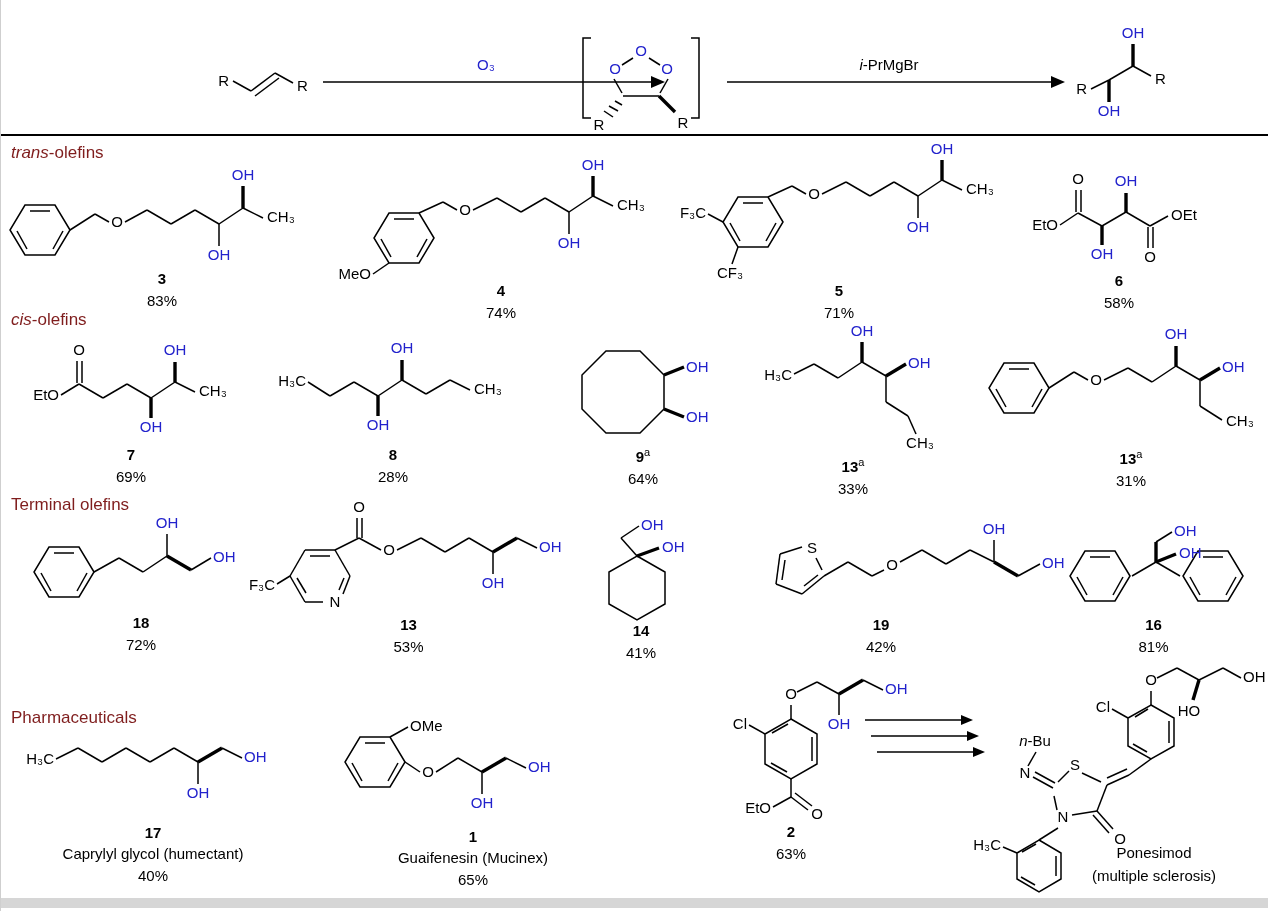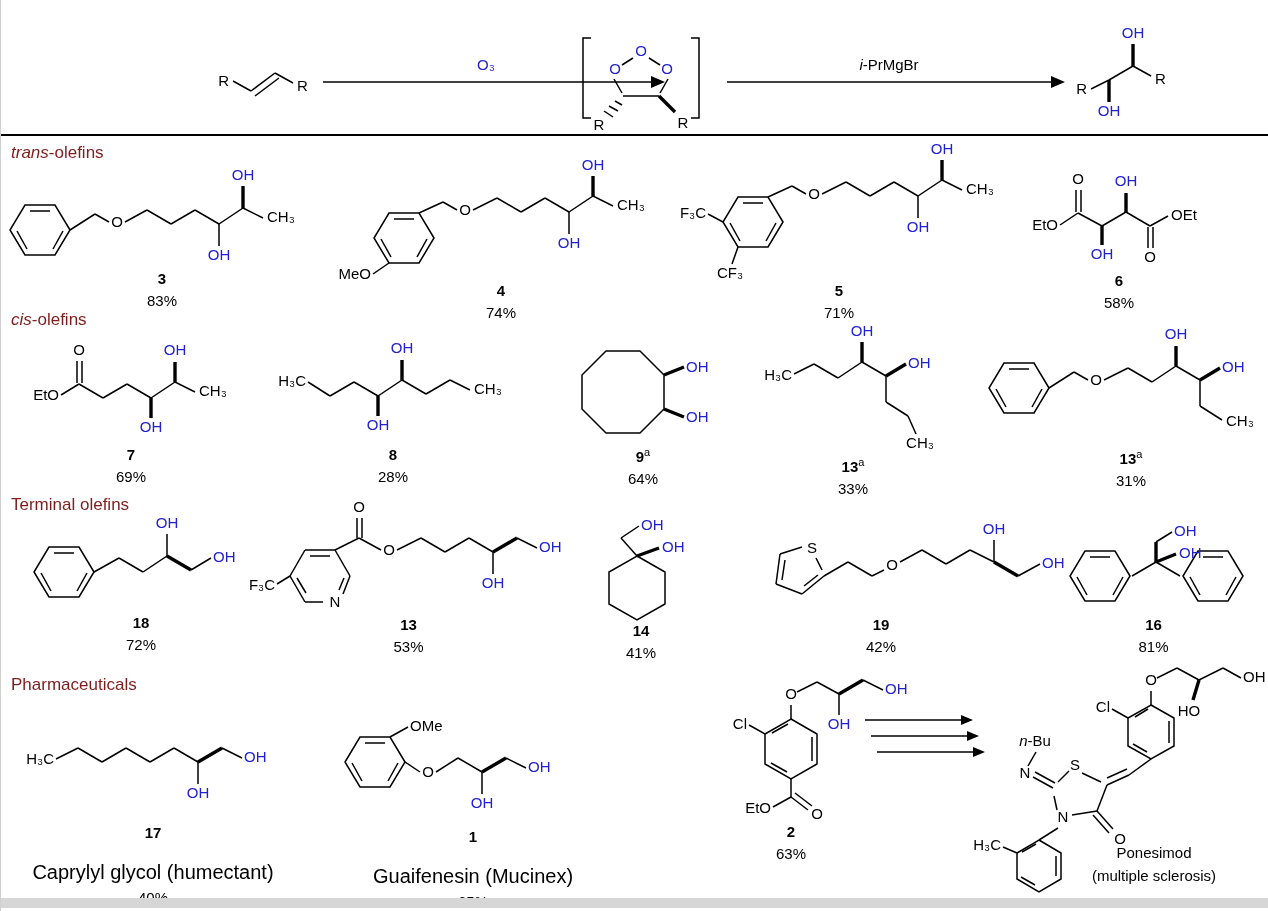--- a/index.html
+++ b/index.html
@@ -11,21 +11,21 @@
   .blue{fill:#2222cc;}
   .b{stroke:#000;stroke-width:1.5;fill:none;}
   .w{stroke:#000;stroke-width:3.4;fill:none;}
   .ah{fill:#000;stroke:none;}
   .sec{position:absolute;font-size:17px;color:#7f1d1d;}
   .comp{position:absolute;}
   .comp svg{position:static;display:block;}
   .cnum{font-size:15px;font-weight:bold;text-align:center;color:#000;}
   .cnum sup{font-weight:normal;font-size:11px;}
   .cyield{font-size:15px;text-align:center;color:#000;margin-top:5px;}
-  .cname{font-size:20px;text-align:center;color:#000;margin-top:20px;}
+  .cname{font-size:15px;text-align:center;color:#000;margin-top:4px;}
   #divider{position:absolute;left:0;top:134px;width:1268px;height:2px;background:#000;}
   #footer-bar{position:absolute;left:0;top:898px;width:1268px;height:10px;background:#d6d6d6;}
   .pname{position:absolute;font-size:15px;color:#000;text-align:center;width:260px;}
 </style>
 </head>
 <body>
 
 <div id="fig">
 
   <svg width="0" height="0">
@@ -83,21 +83,21 @@
     <text class="blue" x="962" y="26" text-anchor="middle">OH</text>
     <line class="b" x1="962" y1="54" x2="980" y2="64"></line>
     <text x="984" y="72">R</text>
   </svg>
 
   <div id="divider"></div>
 
   <div class="sec" style="left:10px;top:143px"><i>trans</i><span>-olefins</span></div>
   <div class="sec" style="left:10px;top:310px"><i>cis</i><span>-olefins</span></div>
   <div class="sec" style="left:10px;top:495px">Terminal olefins</div>
-  <div class="sec" style="left:10px;top:675px">Pharmaceuticals</div>
+  <div class="sec" style="left:10px;top:708px">Pharmaceuticals</div>
 
   <div class="comp" style="left:6px;top:158px;width:310px">
     <svg width="310" height="112" xmlns:xlink="http://www.w3.org/1999/xlink">
       <use href="#benzR" xlink:href="#benzR" x="2" y="44"></use>
       <line class="b" x1="63" y1="72" x2="88" y2="56"></line>
         <line class="b" x1="88" y1="56" x2="102" y2="64"></line>
       <text x="110" y="69" text-anchor="middle">O</text>
       <line class="b" x1="118" y1="64" x2="140" y2="52"></line>
         <line class="b" x1="140" y1="52" x2="164" y2="66"></line>
       <line class="b" x1="164" y1="66" x2="188" y2="52"></line>

